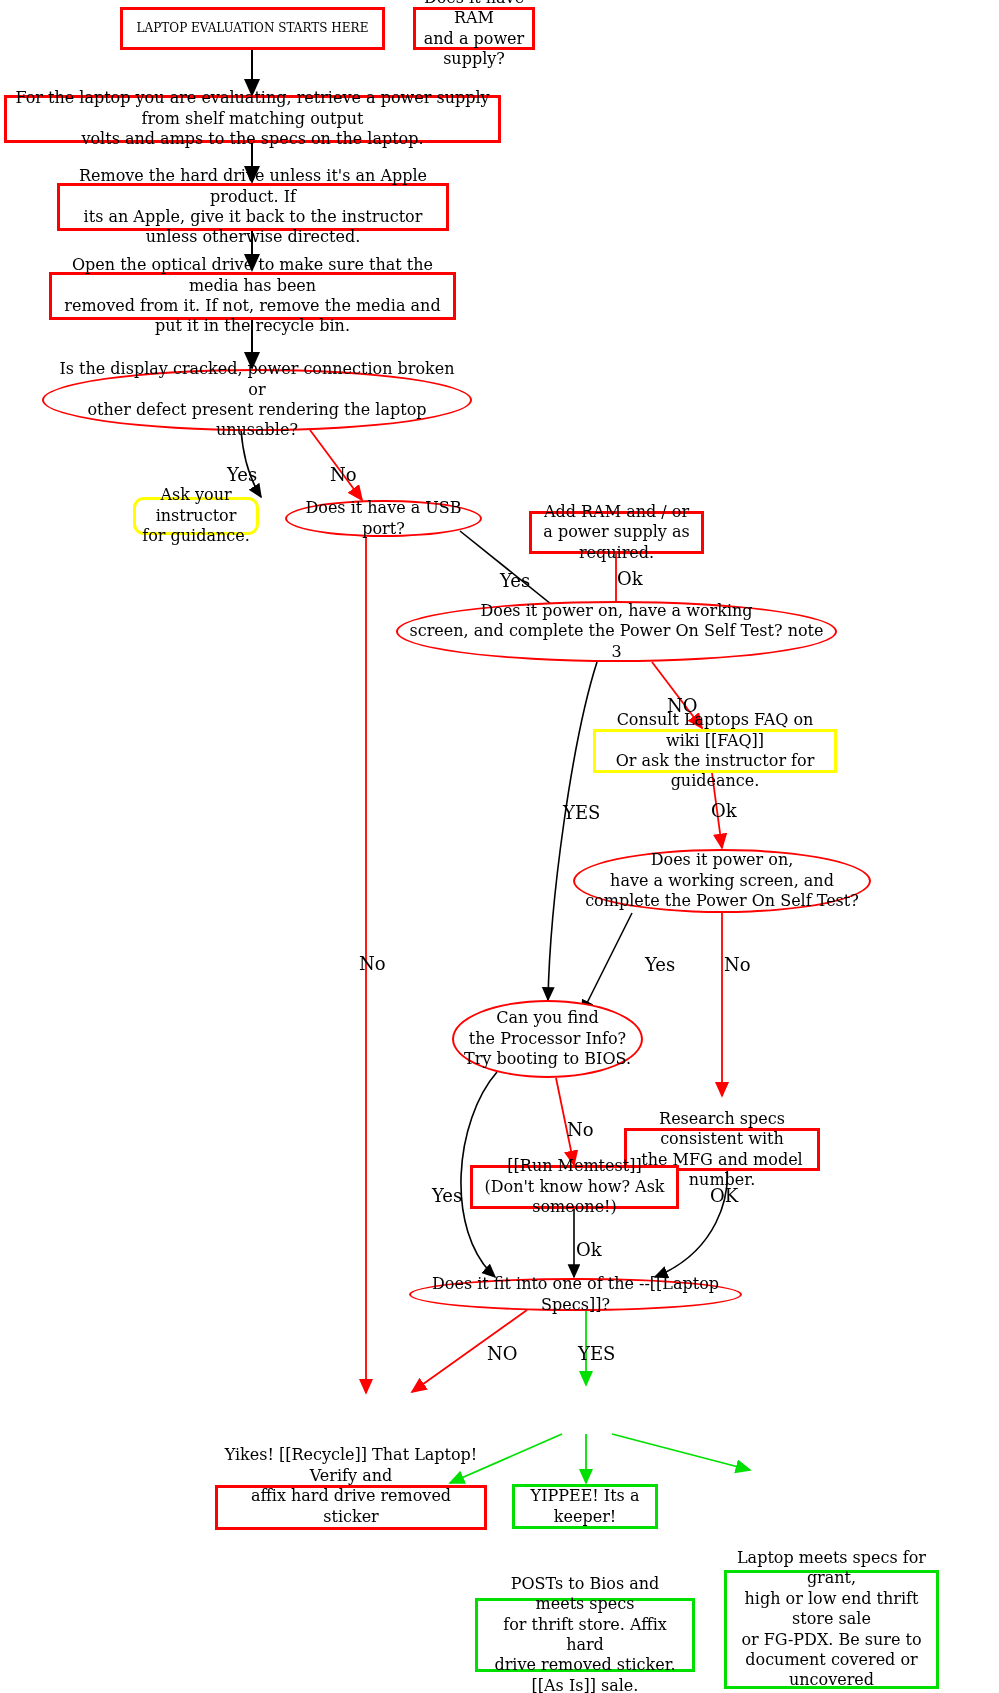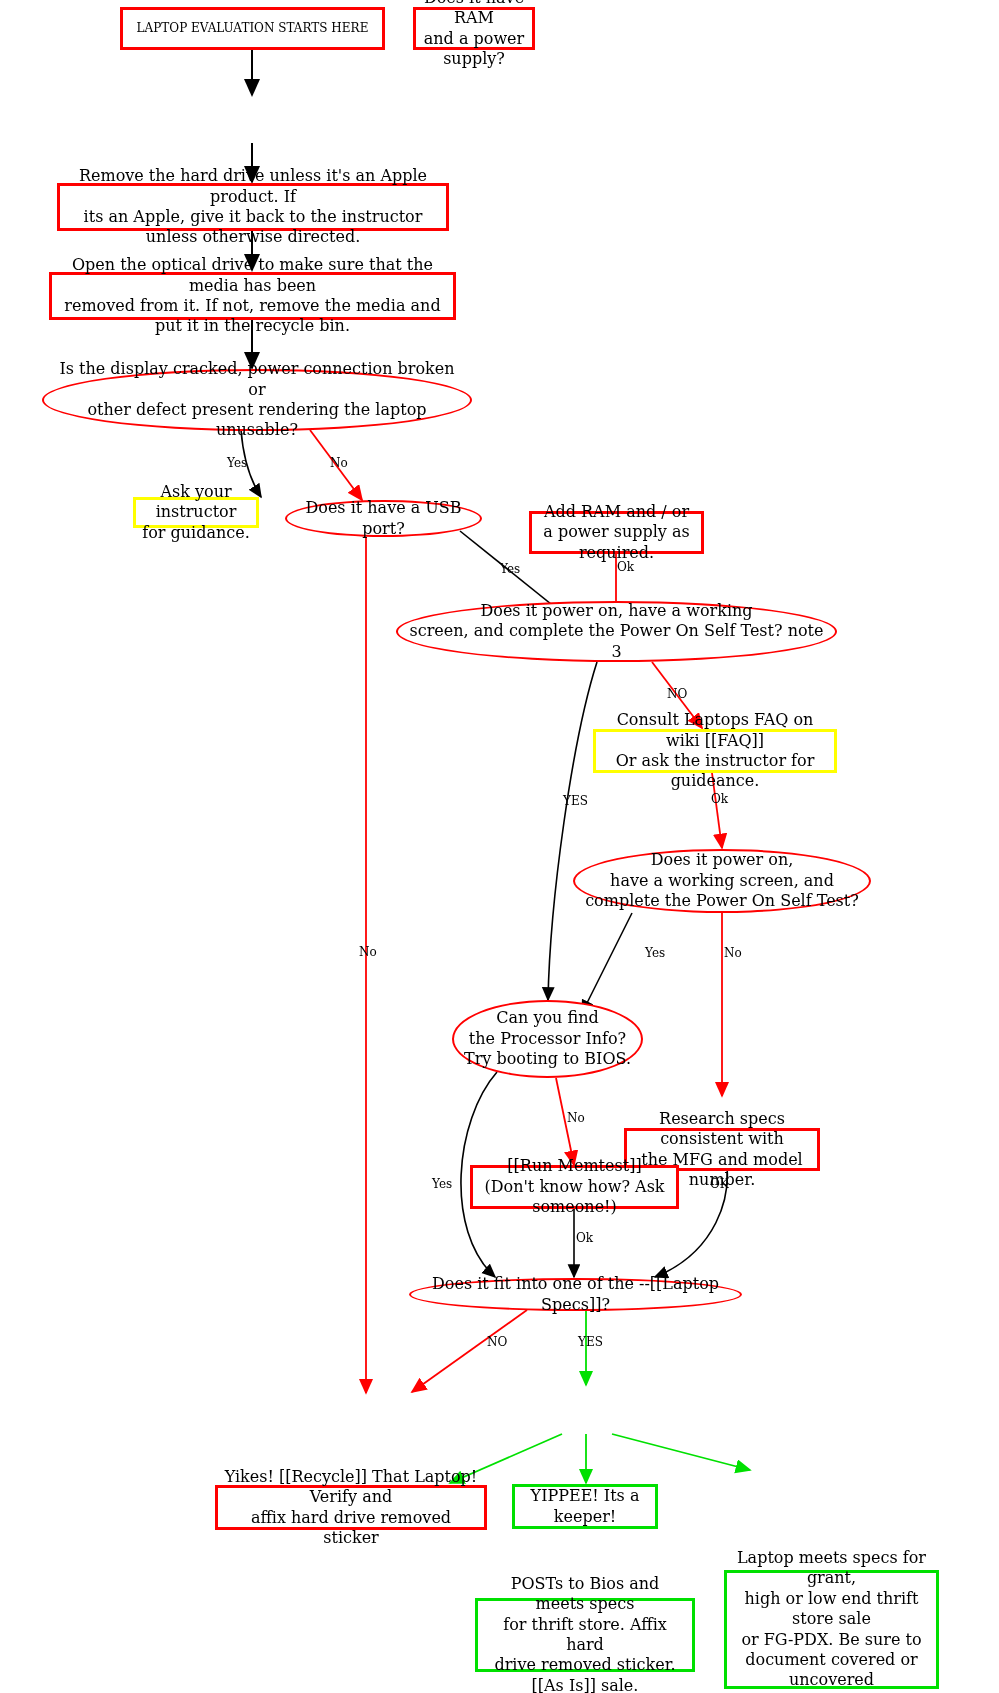--- a/index.html
+++ b/index.html
@@ -43,25 +43,26 @@
   }
   .box.green{border-color:#00e000;}
   .box.red{border-color:#ff0000;}
   .ellipse{
     border:2px solid #ff0000;
     border-radius:50%;
     background:#ffffff;
   }
   .edgelabel{
     position:absolute;
-    font-size:12px;
+    font-size:18px;
     color:#000;
     z-index:4;
     white-space:nowrap;
     background:transparent;
+    margin-top:8px;
   }
   .fs135{font-size:16px;}
   .fs15{font-size:12px;}
 </style>
 </head>
 <body>
 
 <div id="canvas">
 
   <svg id="edges" viewBox="0 0 999 1693">
@@ -126,37 +127,41 @@
 
   <div class="node box red fs15" style="left:120px;top:7px;width:265px;height:43px;">
     <span class="txt">LAPTOP EVALUATION STARTS HERE</span>
   </div>
 
   <div class="node box red fs135" style="left:413px;top:7px;width:122px;height:43px;">
     <span class="txt">Does it have RAM
 and a power supply?</span>
   </div>
 
+  <div class="node box red fs135" style="left:4px;top:95px;width:497px;height:48px;">
+    <span class="txt">For the laptop you are evaluating, retrieve a power supply from shelf matching output
+volts and amps to the specs on the laptop.</span>
+  </div>
 
   <div class="node box red fs135" style="left:57px;top:183px;width:392px;height:48px;">
     <span class="txt">Remove the hard drive unless it's an Apple product. If
 its an Apple, give it back to the instructor unless otherwise directed.</span>
   </div>
 
   <div class="node box red fs135" style="left:49px;top:272px;width:407px;height:48px;">
     <span class="txt">Open the optical drive to make sure that the media has been
 removed from it. If not, remove the media and put it in the recycle bin.</span>
   </div>
 
   <div class="node ellipse fs135" style="left:42px;top:369px;width:430px;height:62px;">
     <span class="txt">Is the display cracked, power connection broken or
 other defect present rendering the laptop unusable?</span>
   </div>
 
-  <div class="node box fs135" style="left:133px;top:497px;width:126px;height:31px;border-color:#ffff00;">
+  <div class="node box fs135" style="left:133px;top:497px;width:126px;height:38px;border-color:#ffff00;border-radius:11px;">
     <span class="txt">Ask your instructor
 for guidance.</span>
   </div>
 
   <div class="node ellipse fs135" style="left:285px;top:500px;width:197px;height:37px;">
     <span class="txt">Does it have a USB port?</span>
   </div>
 
   <div class="node box red fs135" style="left:529px;top:495px;width:175px;height:43px;margin-top:16px;">
     <span class="txt">Add RAM and / or
@@ -192,21 +197,21 @@
 
   <div class="node box red fs135" style="left:470px;top:1165px;width:209px;height:44px;">
     <span class="txt">[[Run Memtest]]
 (Don't know how?  Ask someone!)</span>
   </div>
 
   <div class="node ellipse fs135" style="left:409px;top:1278px;width:333px;height:33px;">
     <span class="txt">Does it fit into one of the --[[Laptop Specs]]?</span>
   </div>
 
-  <div class="node box red fs135" style="left:215px;top:1485px;width:272px;height:45px;">
+  <div class="node box red fs135" style="left:215px;top:1485px;width:272px;height:45px;align-items:flex-end;">
     <span class="txt">Yikes! [[Recycle]] That Laptop! Verify and
 affix hard drive removed sticker</span>
   </div>
 
   <div class="node box green fs135" style="left:512px;top:1484px;width:146px;height:45px;">
     <span class="txt">YIPPEE! Its a keeper!</span>
   </div>
 
 
   <div class="node box green fs135" style="left:475px;top:1598px;width:220px;height:74px;">

